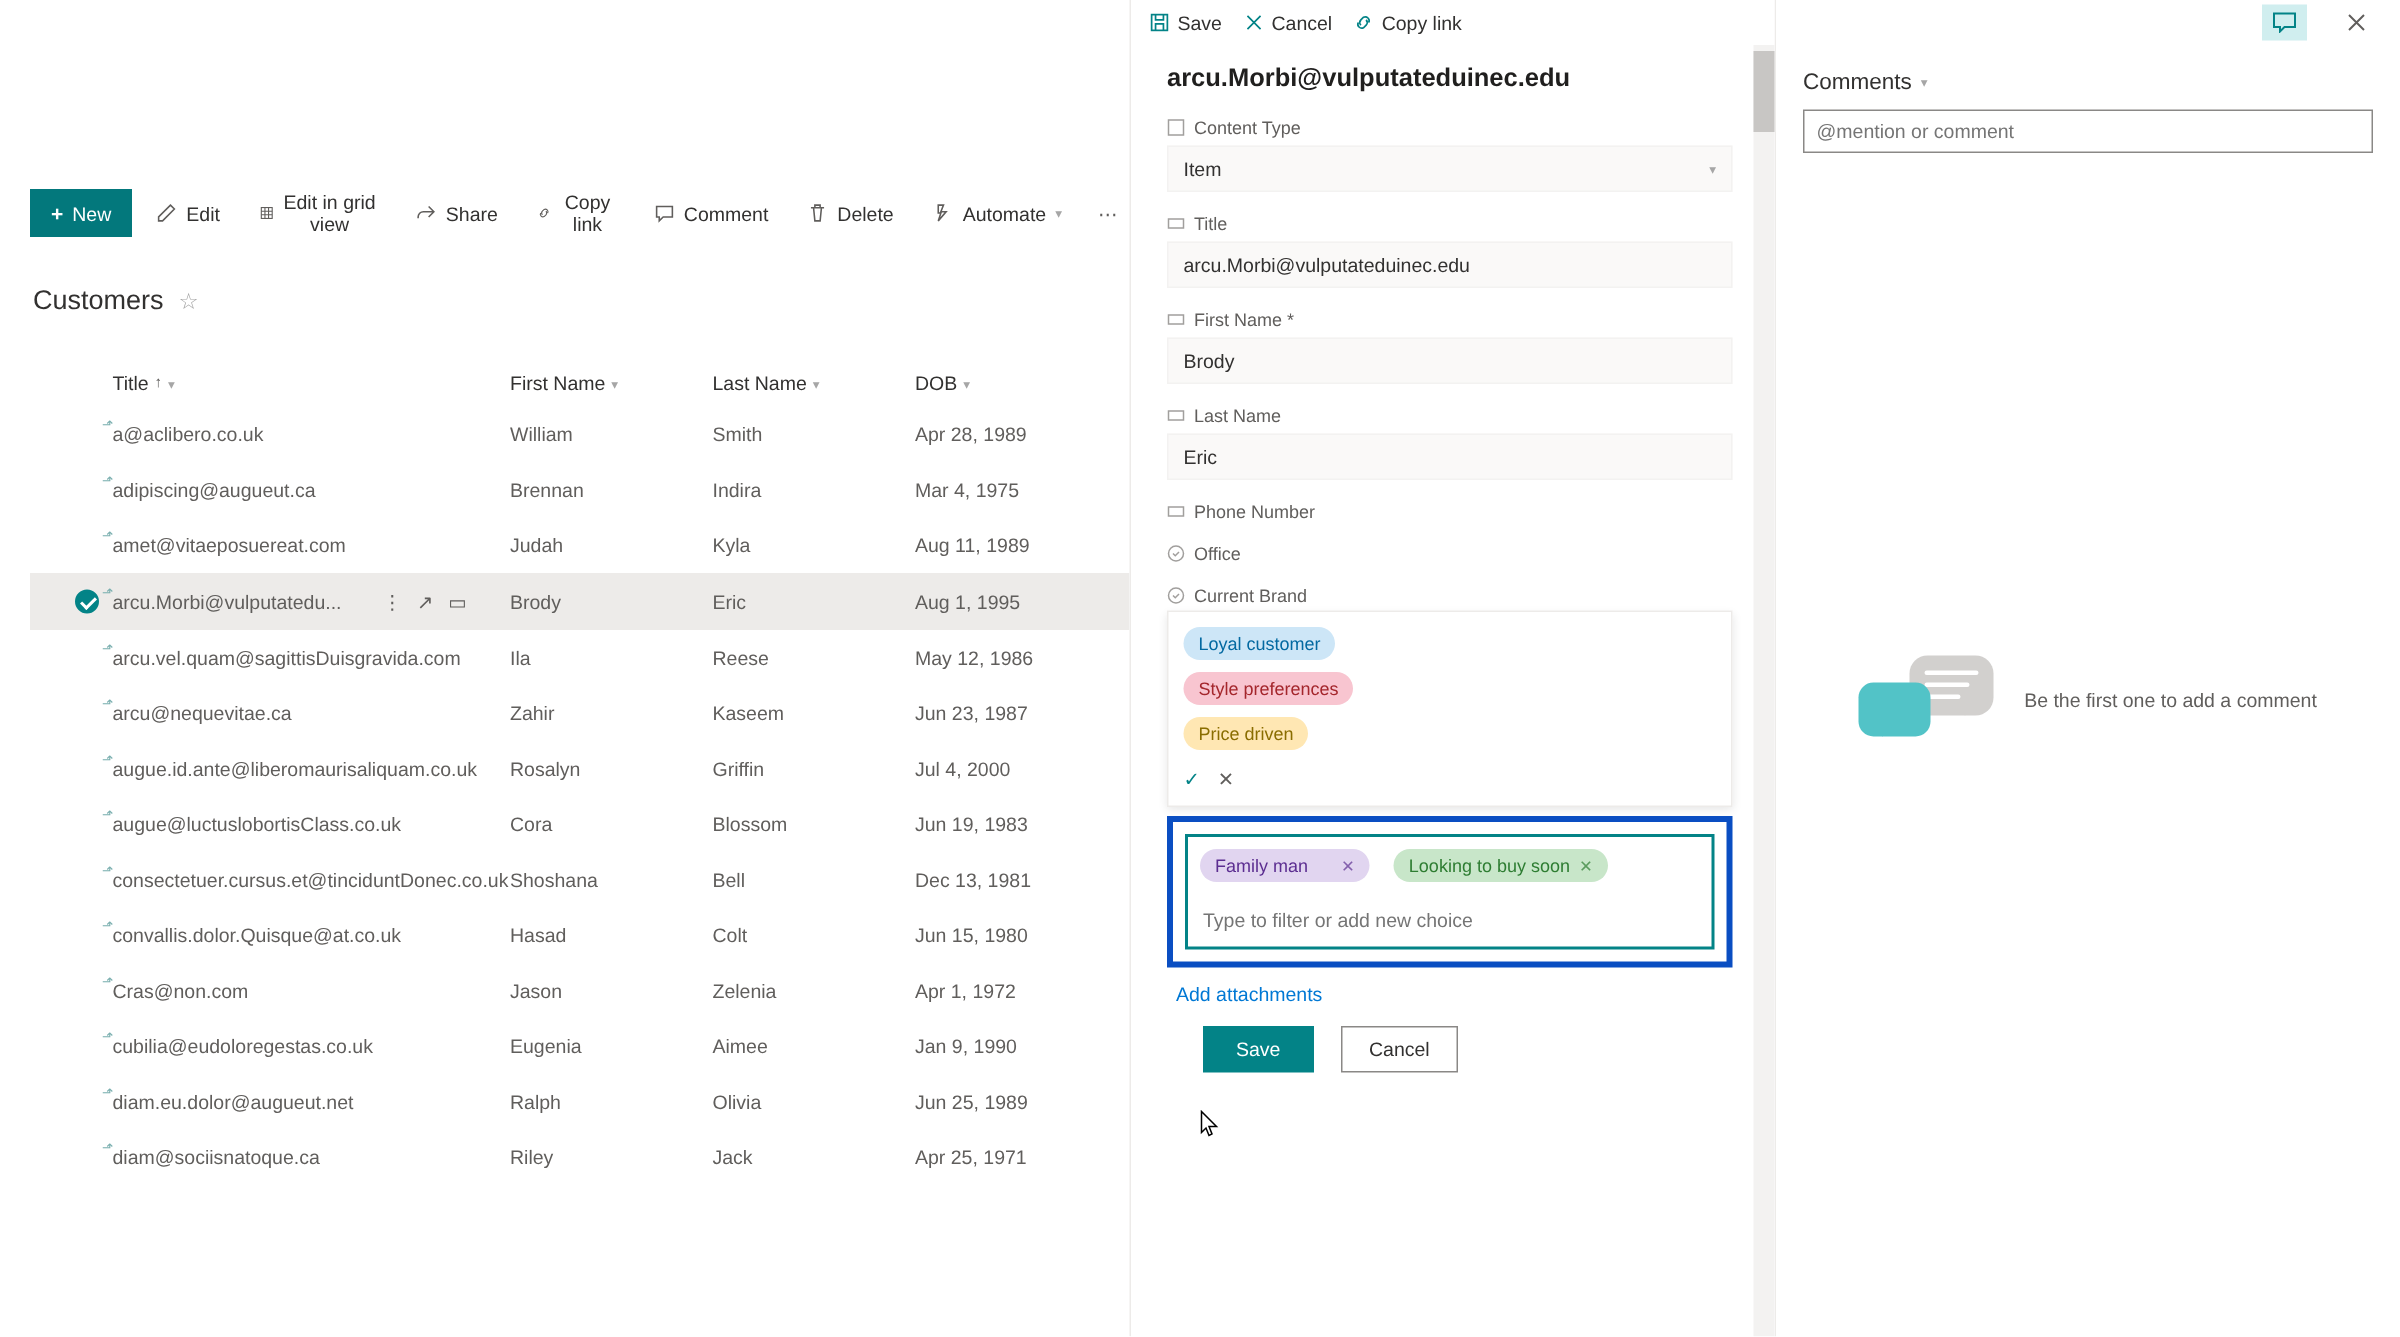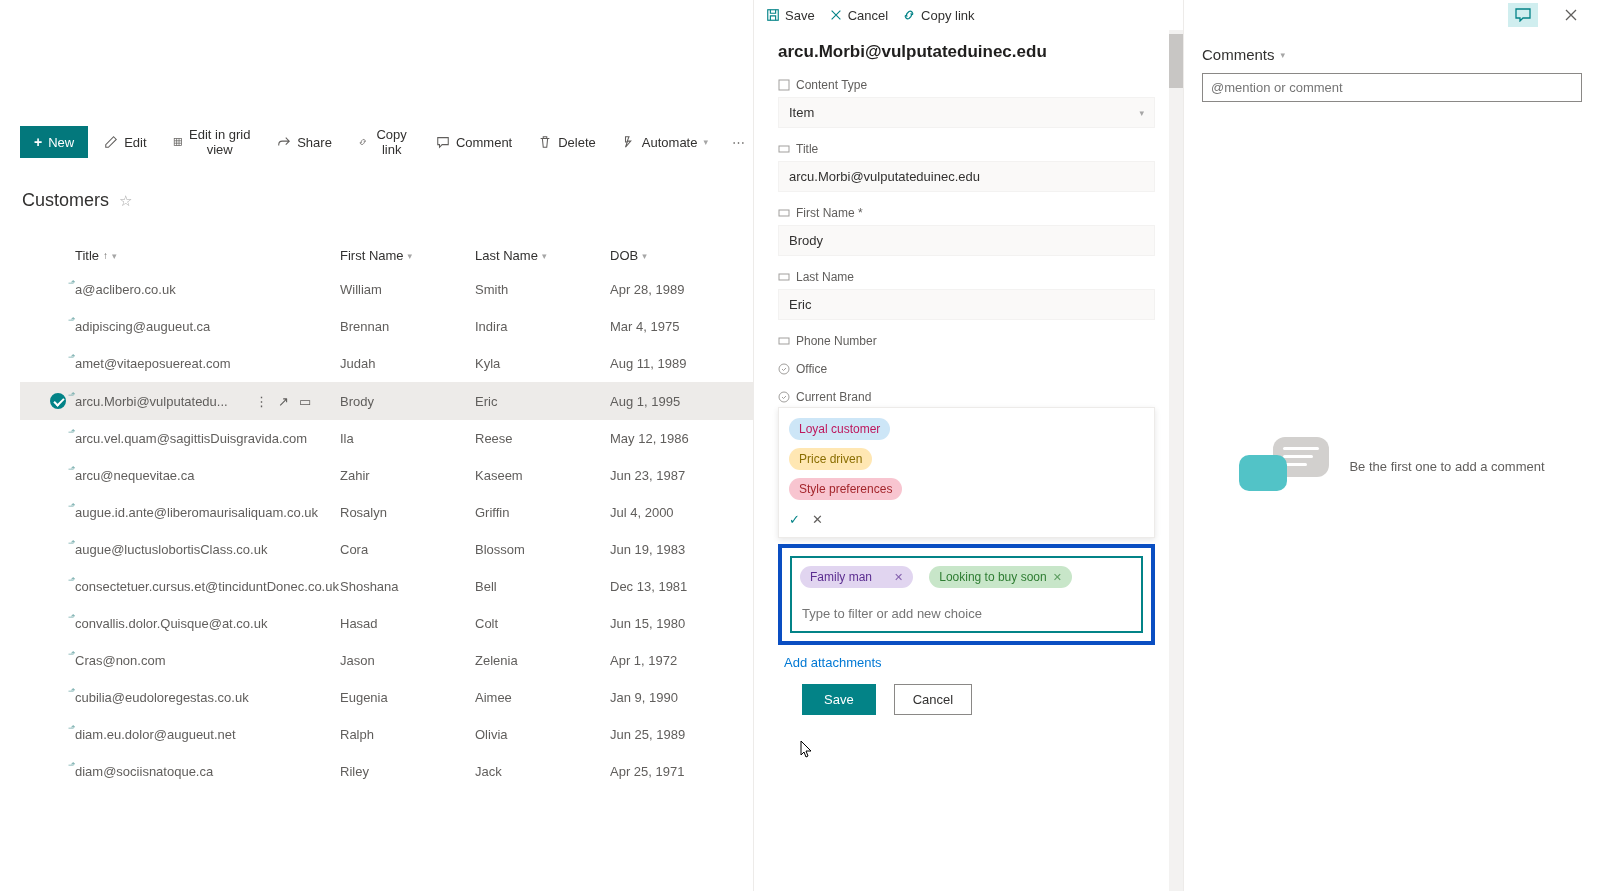--- a/index.html
+++ b/index.html
@@ -55,21 +55,21 @@
   .item-title { font-size: 17px; font-weight: 600; color: #201f1e; margin-bottom: 16px; }
   
   .field { margin-bottom: 14px; }
   .field-label { display: flex; align-items: center; gap: 6px; font-size: 12px; color: #605e5c; margin-bottom: 5px; }
   .field-label svg { width: 12px; height: 12px; color: #a19f9d; }
   .field-select { display:flex; justify-content: space-between; align-items:center;}
   .field-display { width: 100%; padding: 7px 10px; font-size: 13px; color: #323130; background:#faf9f8; border:1px solid #f3f2f1;}
   
   .choice-dropdown { border: 1px solid #edebe9; background:#fff; box-shadow: 0 2px 6px rgba(0,0,0,.1); padding: 10px 10px 6px 10px; margin-top:-2px;}
   .pill { display: inline-block; padding: 4px 10px; border-radius: 11px; font-size: 12px; margin: 0 6px 8px 0; }
-  .pill-blue { background: #cde6f7; color: #be185d; }
+  .pill-blue { background: #cde6f7; color: #0369a1; }
   .pill-yellow { background: #ffe7b3; color: #8a6d00; }
   .pill-pink { background: #f8c5d0; color: #a4262c; }
   .pill-purple { background: #e1d5f0; color: #5c2e91; display:inline-flex; align-items:center; gap:22px;}
   .pill-green { background: #c8e6c9; color: #2e7d32; display:inline-flex; align-items:center; gap:6px;}
   .pill-x { font-size: 11px; cursor:pointer; color: inherit; opacity:.7;}
   .dd-actions { display:flex; gap:12px; padding: 4px 0;}
   .dd-check { color:#038387; }
   .dd-x { color:#605e5c;}
   
   .highlight-box { border: 4px solid #0a4ec2; padding: 8px; margin-top:6px;}
@@ -397,22 +397,22 @@
           <svg viewBox="0 0 12 12" fill="none" stroke="#a19f9d">
               <circle cx="6" cy="6" r="5"></circle>
               <path d="M4 6l1.5 1.5L8 5"></path>
             </svg>
           <span>Current Brand</span>
         </div>
       </div>
 
       <div class="choice-dropdown">
         <div><span class="pill pill-blue">Loyal customer</span></div>
+        <div><span class="pill pill-pink">Style preferences</span></div>
         <div><span class="pill pill-yellow">Price driven</span></div>
-        <div><span class="pill pill-pink">Style preferences</span></div>
         <div class="dd-actions">
           <span class="dd-check">✓</span>
           <span class="dd-x">✕</span>
         </div>
       </div>
 
       <div class="highlight-box">
         <div class="tag-input-area">
           <div class="tag-row">
             <span class="pill pill-purple">

